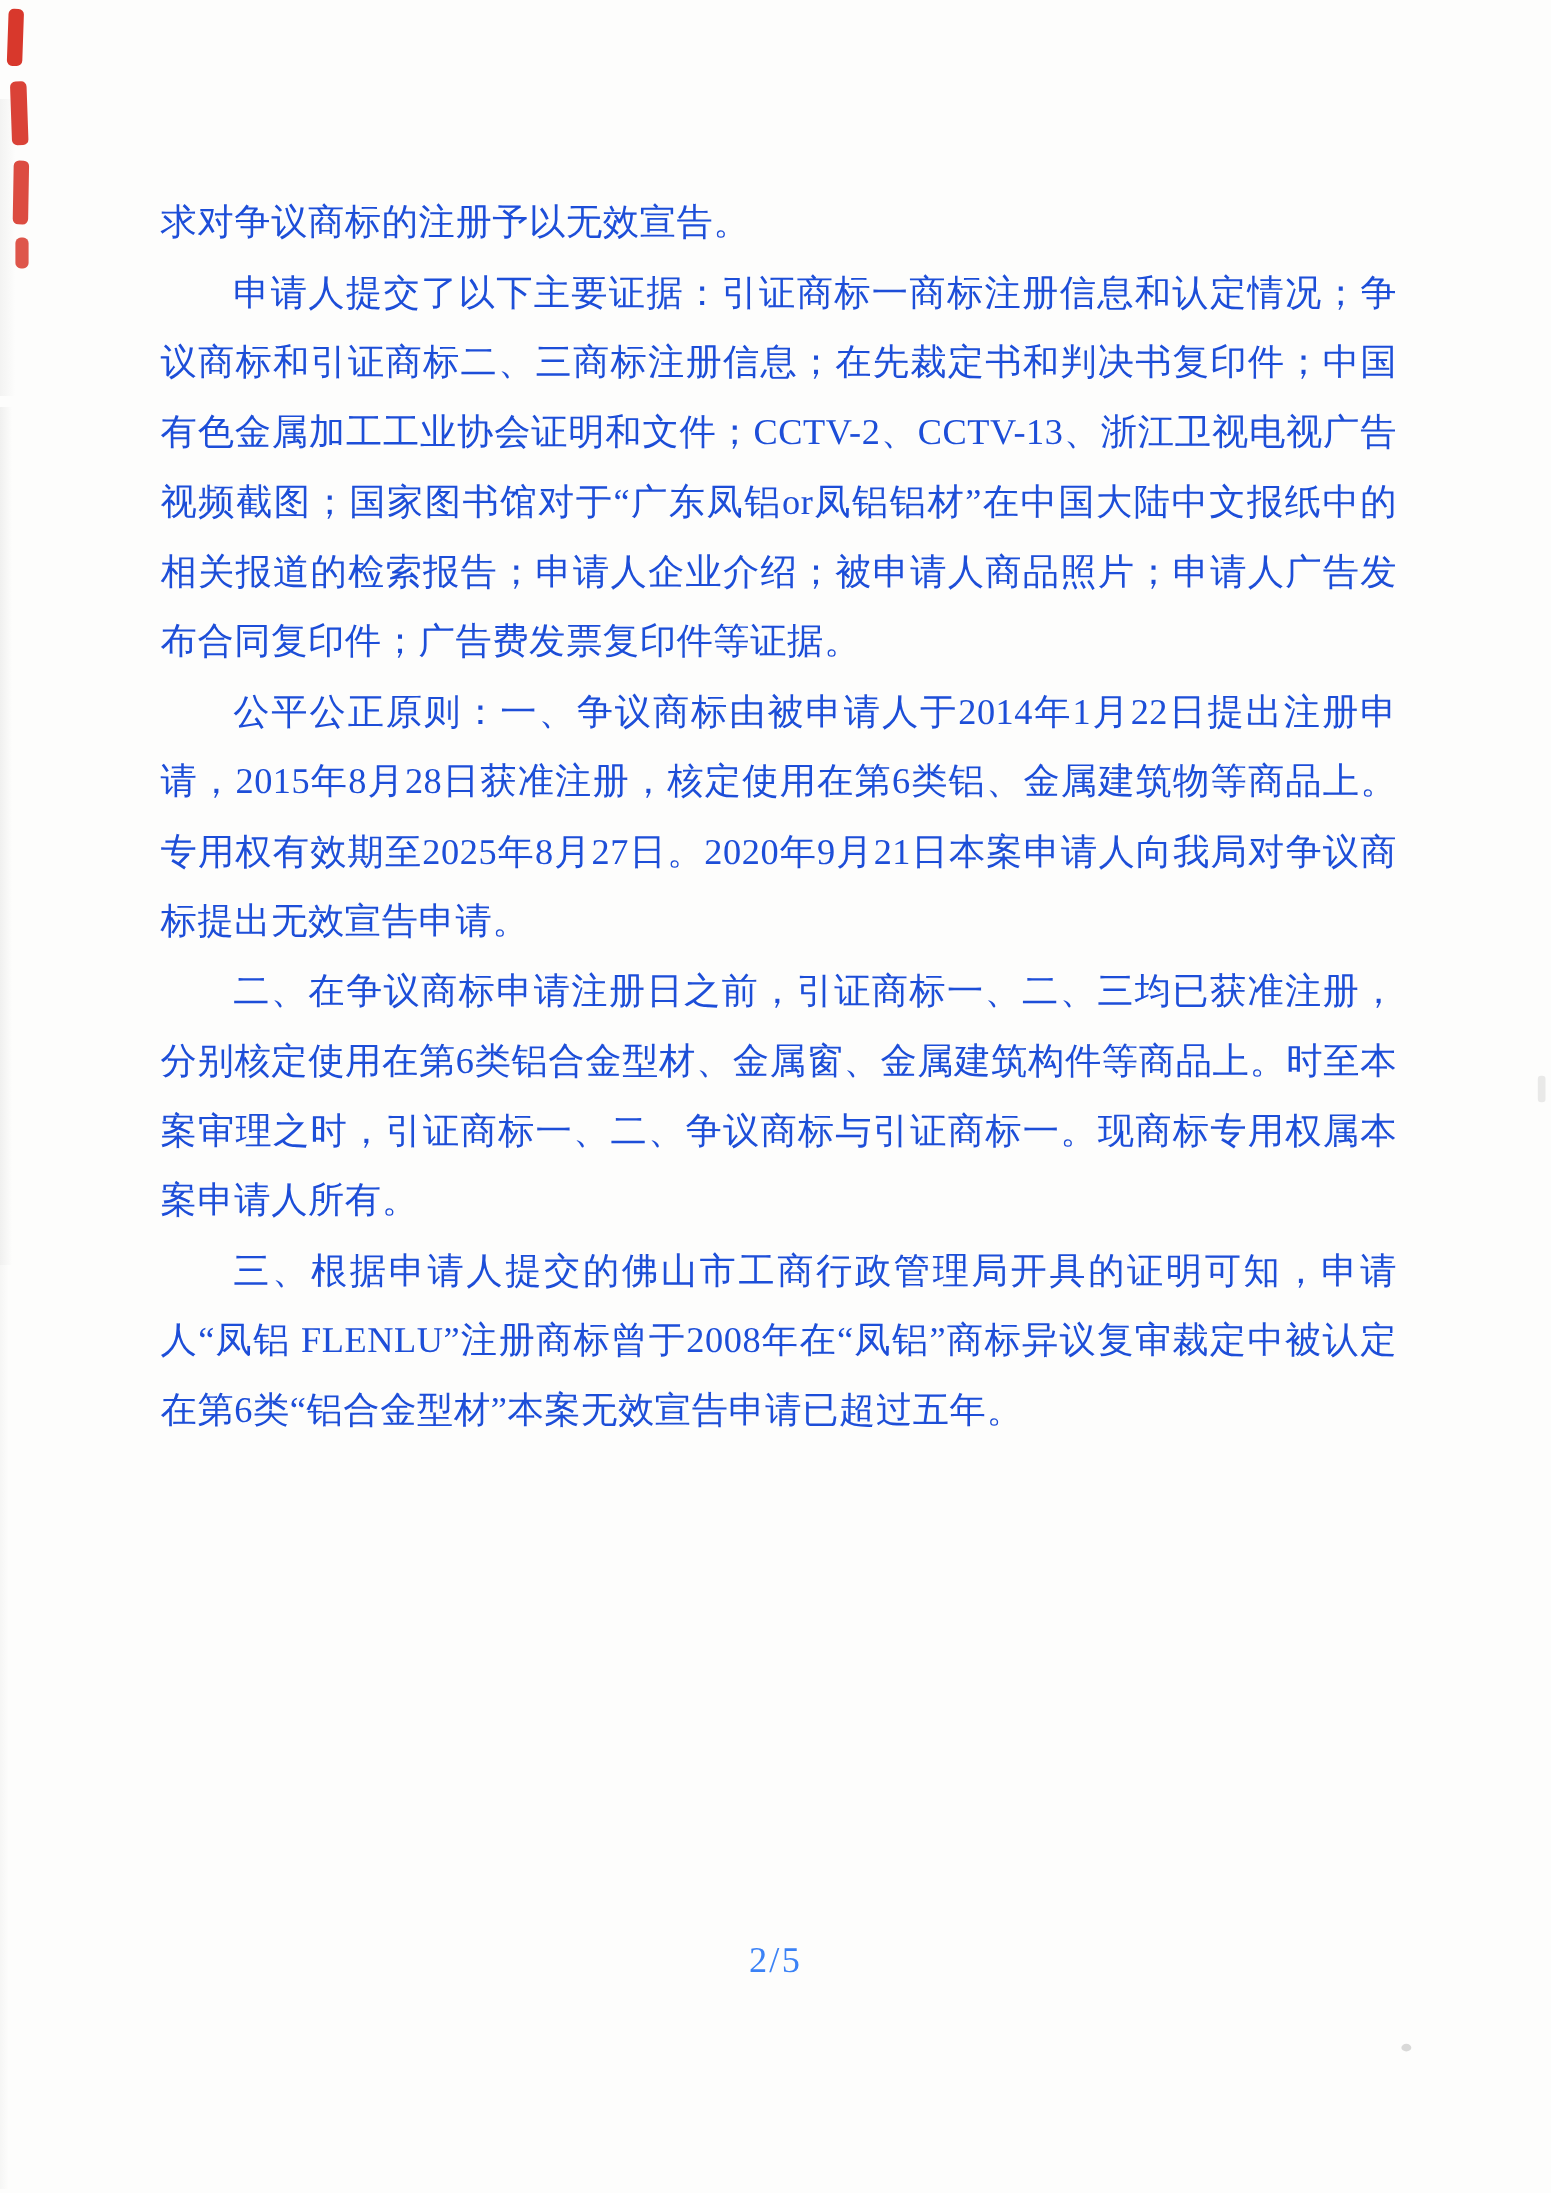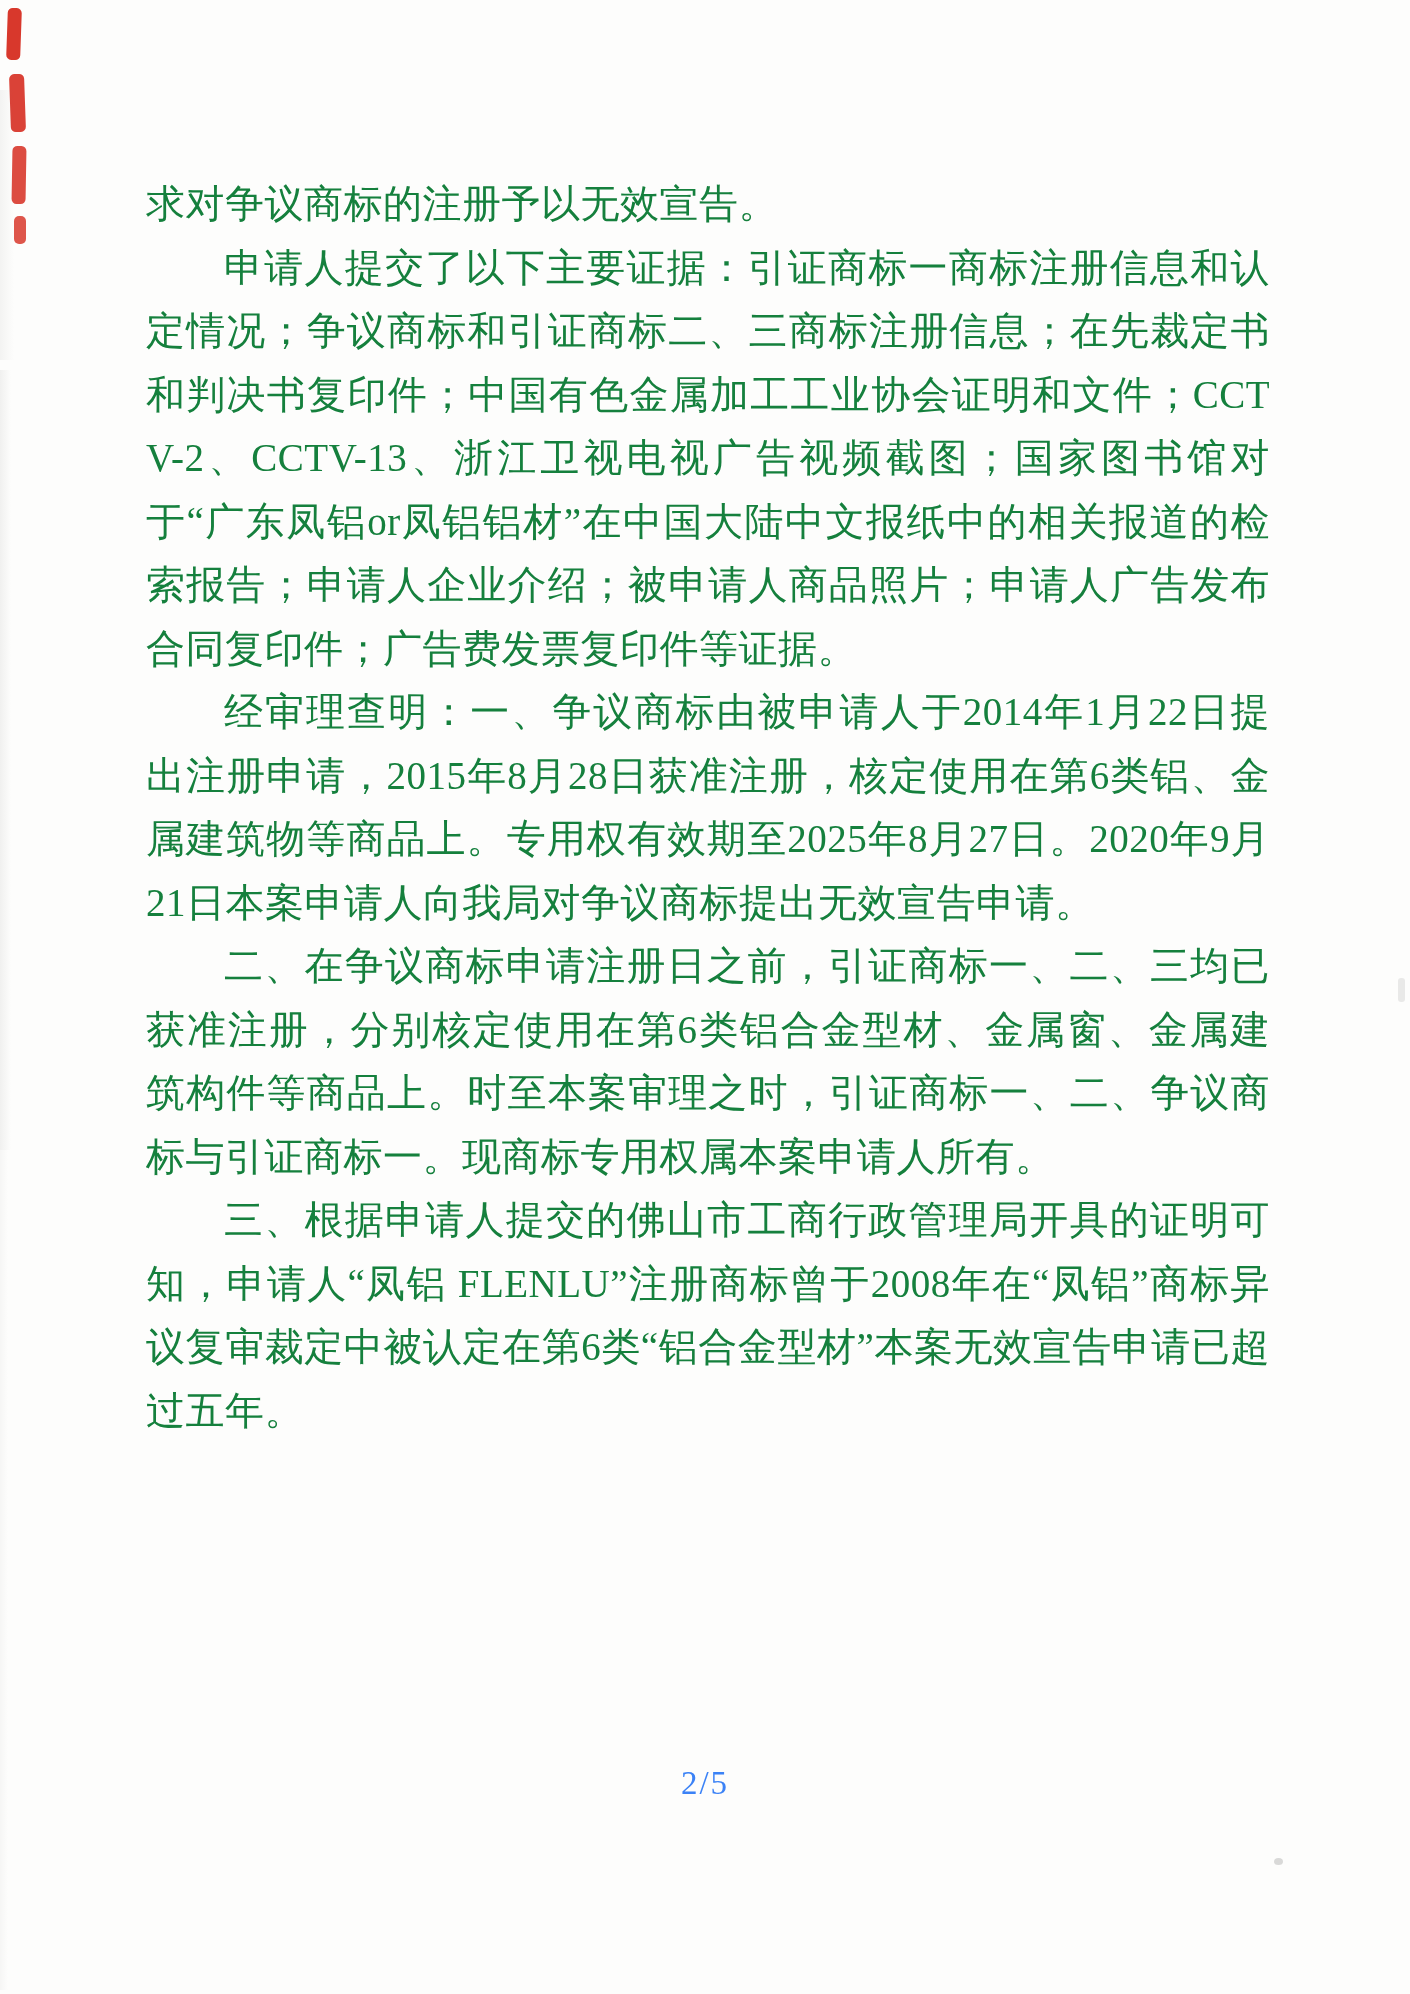--- a/index.html
+++ b/index.html
@@ -15,23 +15,23 @@
     background: #fdfdfc;
     overflow: hidden;
     font-family: "Liberation Serif", "DejaVu Serif", serif;
   }
   
   .body-text {
     position: absolute;
     left: 146px;
     top: 172px;
     width: 1124px;
-    font-size: 39px;
+    font-size: 33px;
     line-height: 63.5px;
-    color: #15803d;
+    color: #1d4ed8;
     text-align: justify;
     text-align-last: left;
     letter-spacing: 0.5px;
   }
   .body-text p {
     margin: 0;
     text-indent: 2em;
     word-break: break-all;
   }
   .body-text p.no-indent {
@@ -98,20 +98,20 @@
   <div class="scan-streak s1"></div>
   <div class="scan-streak s2"></div>
   <div class="scan-streak s3"></div>
 
   <div class="speck right-edge"></div>
   <div class="speck bottom"></div>
 
   <main class="body-text">
     <p class="no-indent">求对争议商标的注册予以无效宣告。</p>
     <p>申请人提交了以下主要证据：引证商标一商标注册信息和认定情况；争议商标和引证商标二、三商标注册信息；在先裁定书和判决书复印件；中国有色金属加工工业协会证明和文件；CCTV-2、CCTV-13、浙江卫视电视广告视频截图；国家图书馆对于“广东凤铝or凤铝铝材”在中国大陆中文报纸中的相关报道的检索报告；申请人企业介绍；被申请人商品照片；申请人广告发布合同复印件；广告费发票复印件等证据。</p>
-    <p>经审理查明：一、争议商标由被申请人于2014年1月22日提出注册申请，2015年8月28日获准注册，核定使用在第6类铝、金属建筑物等商品上。专用权有效期至2025年8月27日。2020年9月21日本案申请人向我局对争议商标提出无效宣告申请。</p>
+    <p>公平公正原则：一、争议商标由被申请人于2014年1月22日提出注册申请，2015年8月28日获准注册，核定使用在第6类铝、金属建筑物等商品上。专用权有效期至2025年8月27日。2020年9月21日本案申请人向我局对争议商标提出无效宣告申请。</p>
     <p>二、在争议商标申请注册日之前，引证商标一、二、三均已获准注册，分别核定使用在第6类铝合金型材、金属窗、金属建筑构件等商品上。时至本案审理之时，引证商标一、二、争议商标与引证商标一。现商标专用权属本案申请人所有。</p>
     <p>三、根据申请人提交的佛山市工商行政管理局开具的证明可知，申请人“凤铝 FLENLU”注册商标曾于2008年在“凤铝”商标异议复审裁定中被认定在第6类“铝合金型材”本案无效宣告申请已超过五年。</p>
   </main>
 
   <footer class="page-number">2/5</footer>
 
 </div>
 
 </body></html>

